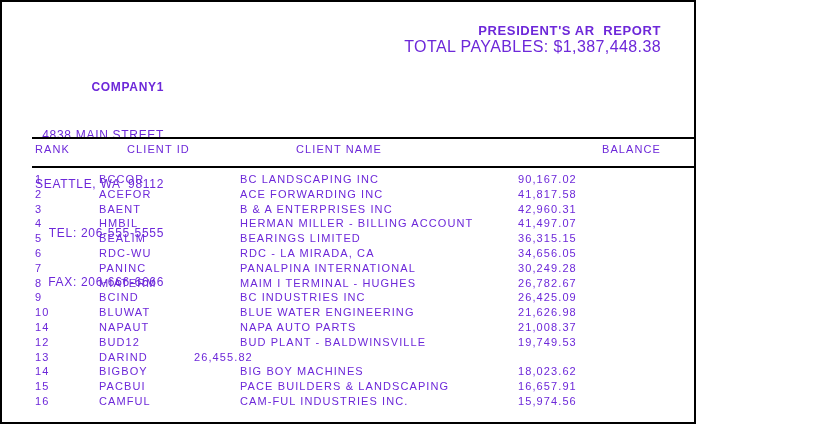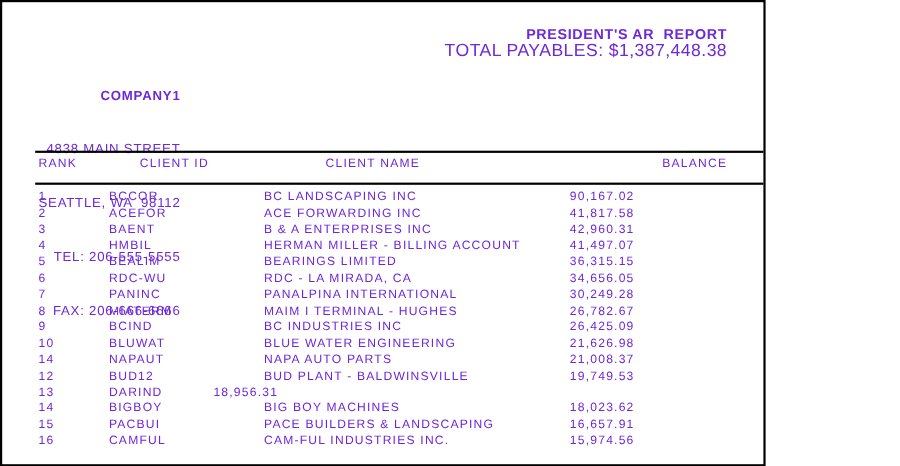--- a/index.html
+++ b/index.html
@@ -180,21 +180,21 @@
     <div class="row">
       <span class="c-rank">12</span>
       <span class="c-id">BUD12</span>
       <span class="c-name">BUD PLANT - BALDWINSVILLE</span>
       <span class="c-bal">19,749.53</span>
     </div>
 
     <div class="row">
       <span class="c-rank">13</span>
       <span class="c-id">DARIND</span>
-      <span class="c-bal">18,956.31</span>
+      <span class="c-bal">26,455.82</span>
     </div>
 
     <div class="row">
       <span class="c-rank">14</span>
       <span class="c-id">BIGBOY</span>
       <span class="c-name">BIG BOY MACHINES</span>
       <span class="c-bal">18,023.62</span>
     </div>
 
     <div class="row">

